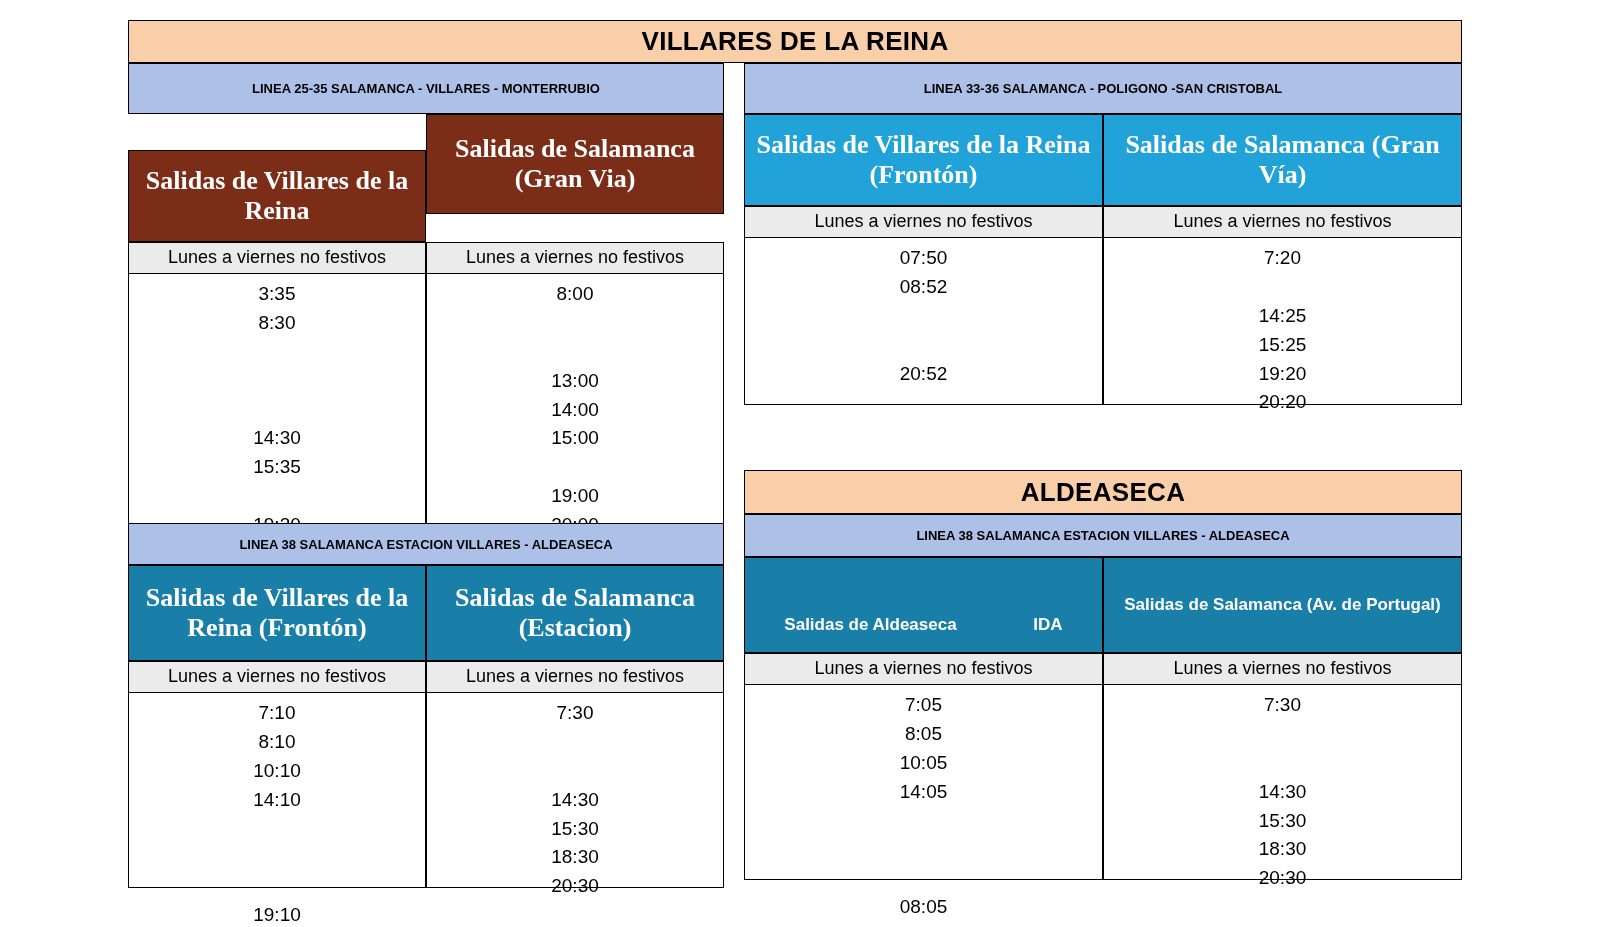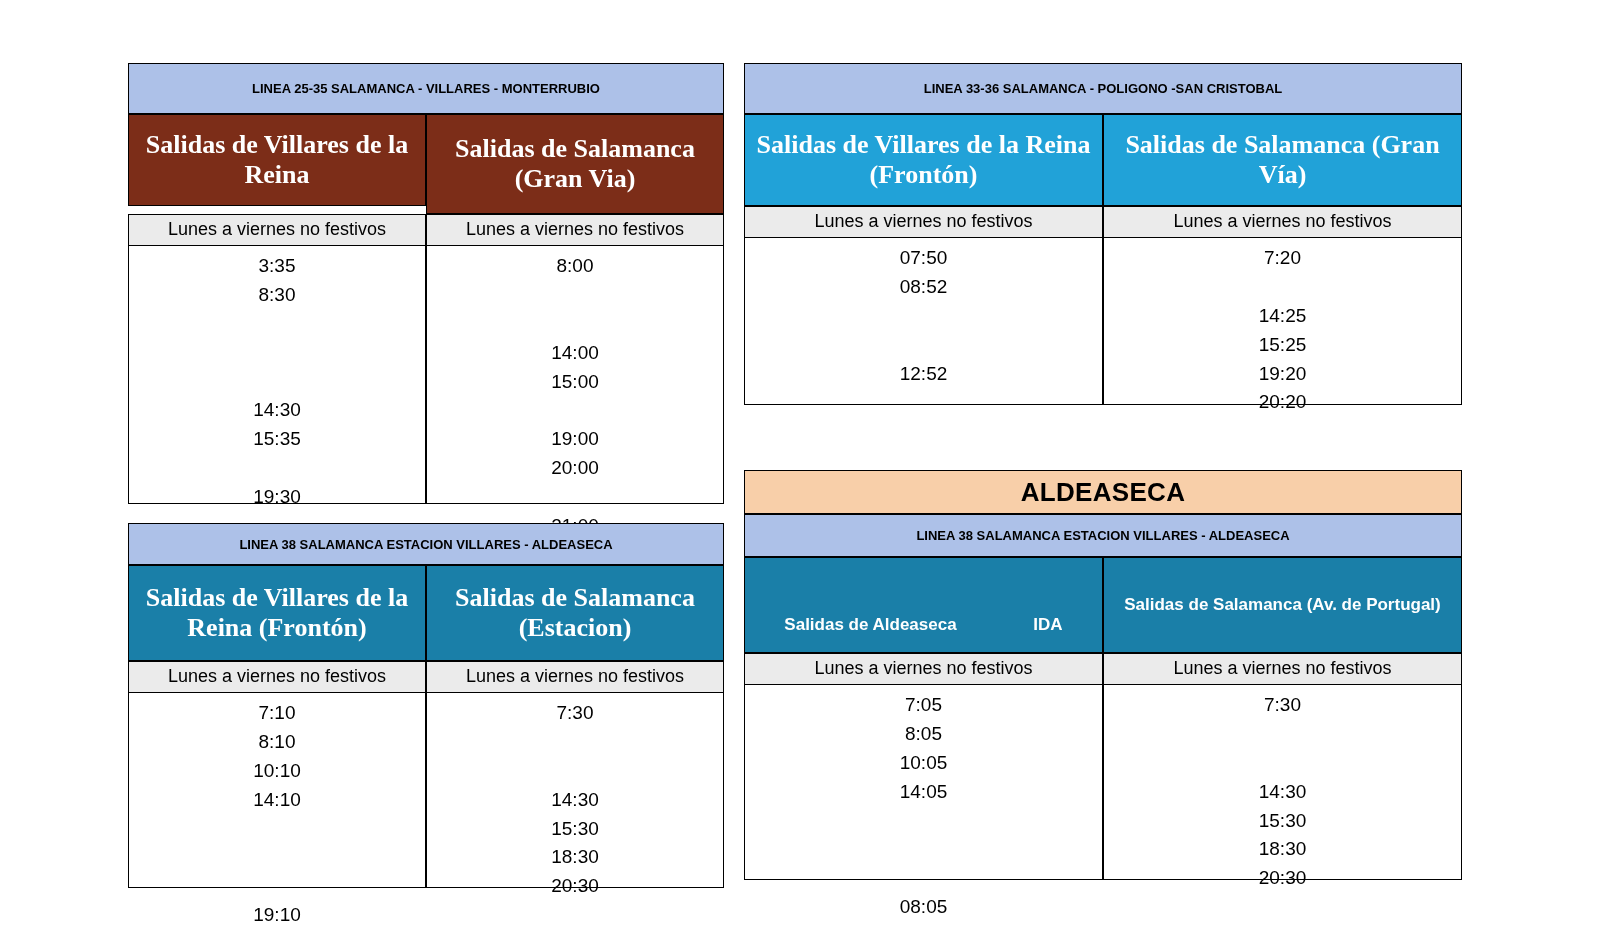--- a/index.html
+++ b/index.html
@@ -98,27 +98,30 @@
     justify-content: space-around;
     gap: 10px;
     margin-top: 40px;
   }
 </style>
 </head>
 <body>
 
 <div class="page">
 
+  <div class="block bar title-bar" style="left:128px; top:20px; width:1334px;">
+    <span>VILLARES DE LA REINA</span>
+  </div>
 
   <div class="block" style="left:128px; top:63px; width:596px;">
     <div class="bar line-bar">
       <span>LINEA 25-35 SALAMANCA - VILLARES - MONTERRUBIO</span>
     </div>
     <div class="cols">
-      <div class="col hdr hdr-brown" style="height:92px;">
+      <div class="col hdr hdr-brown" style="height:92px;margin-top:36px;">
         <span>Salidas de Villares de la Reina</span>
       </div>
       <div class="col hdr hdr-brown" style="height:100px;">
         <span>Salidas de Salamanca (Gran Via)</span>
       </div>
     </div>
     <div class="cols">
       <div class="col subhdr">Lunes a viernes no festivos</div>
       <div class="col subhdr">Lunes a viernes no festivos</div>
     </div>
@@ -131,20 +134,21 @@
         <div>&nbsp;</div>
         <div>14:30</div>
         <div>15:35</div>
         <div>&nbsp;</div>
         <div>19:30</div>
       </div>
       <div class="col timecell" style="height:258px;">
         <div>8:00</div>
         <div>&nbsp;</div>
         <div>&nbsp;</div>
+        <div>13:00</div>
         <div>14:00</div>
         <div>15:00</div>
         <div>&nbsp;</div>
         <div>19:00</div>
         <div>20:00</div>
         <div>&nbsp;</div>
         <div>21:00</div>
       </div>
     </div>
   </div>
@@ -203,21 +207,21 @@
     <div class="cols">
       <div class="col subhdr">Lunes a viernes no festivos</div>
       <div class="col subhdr">Lunes a viernes no festivos</div>
     </div>
     <div class="cols">
       <div class="col timecell" style="height:167px;">
         <div>07:50</div>
         <div>08:52</div>
         <div>&nbsp;</div>
         <div>&nbsp;</div>
-        <div>12:52</div>
+        <div>20:52</div>
       </div>
       <div class="col timecell" style="height:167px;">
         <div>7:20</div>
         <div>&nbsp;</div>
         <div>14:25</div>
         <div>15:25</div>
         <div>19:20</div>
         <div>20:20</div>
       </div>
     </div>

